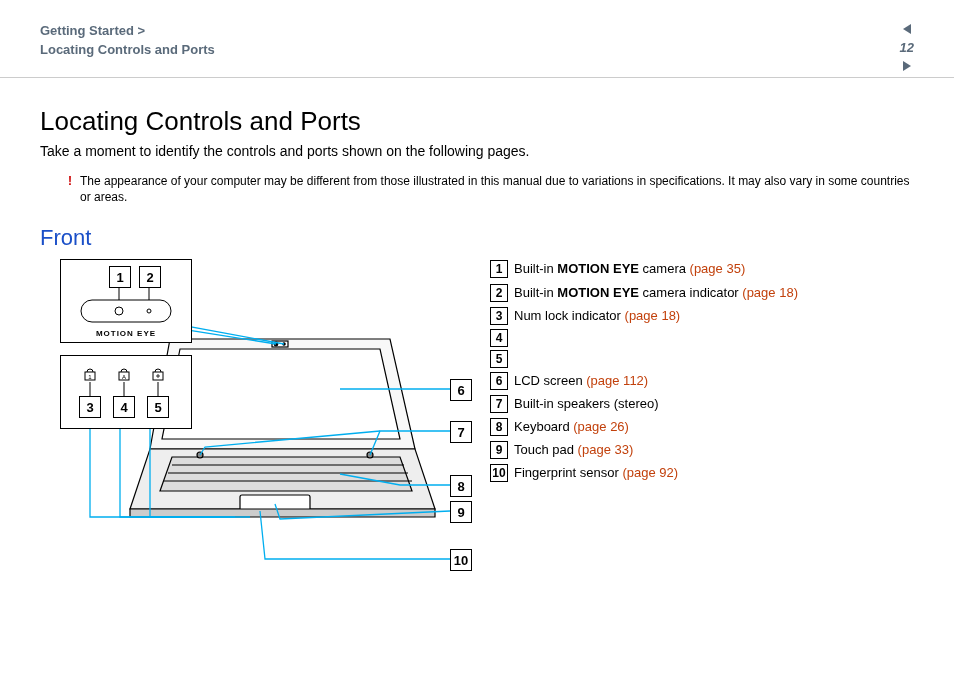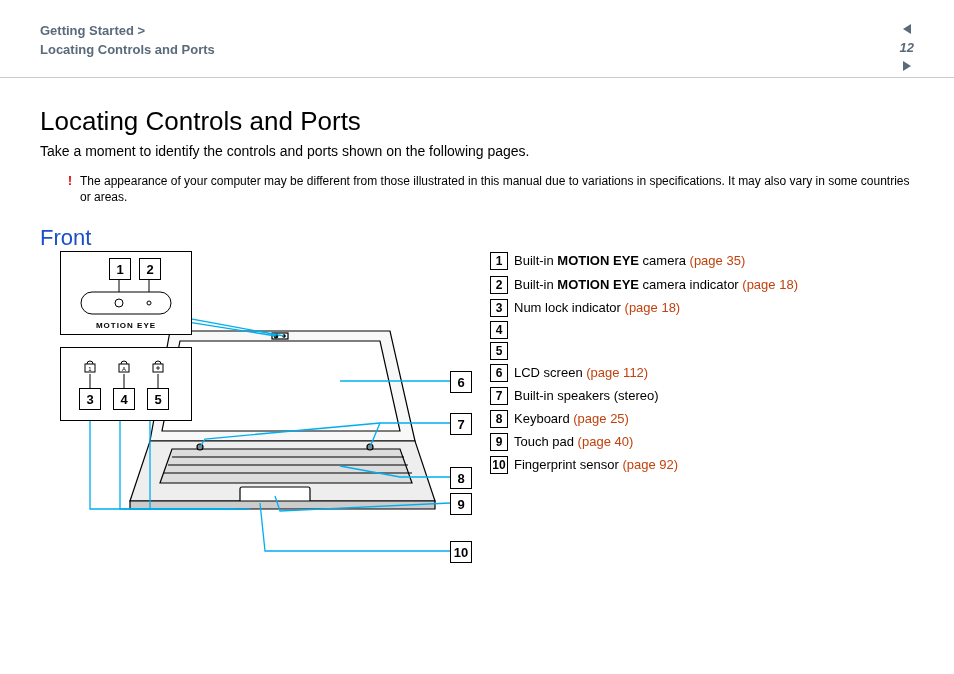--- a/index.html
+++ b/index.html
@@ -64,21 +64,21 @@
     position: absolute;
     left: -12px;
     top: 0;
     color: #c00;
     font-weight: bold;
   }
   h2.section {
     color: #1a4fc8;
     font-size: 22px;
     font-weight: normal;
-    margin: 10px 40px 0 40px;
+    margin: 10px 40px 8px 40px;
   }
   .content {
     display: flex;
     margin: 0 40px;
     gap: 30px;
   }
   .diagram {
     width: 420px;
     height: 330px;
     position: relative;
@@ -278,24 +278,24 @@
       <div class="legend-row">
         <span class="nbox">6</span>
         <span class="txt">LCD screen <a href="#">(page 112)</a></span>
       </div>
       <div class="legend-row">
         <span class="nbox">7</span>
         <span class="txt">Built-in speakers (stereo)</span>
       </div>
       <div class="legend-row">
         <span class="nbox">8</span>
-        <span class="txt">Keyboard <a href="#">(page 25)</a></span>
+        <span class="txt">Keyboard <a href="#">(page 26)</a></span>
       </div>
       <div class="legend-row">
         <span class="nbox">9</span>
-        <span class="txt">Touch pad <a href="#">(page 40)</a></span>
+        <span class="txt">Touch pad <a href="#">(page 33)</a></span>
       </div>
       <div class="legend-row">
         <span class="nbox">10</span>
         <span class="txt">Fingerprint sensor <a href="#">(page 92)</a></span>
       </div>
     </div>
 </div>
 
 </body></html>

